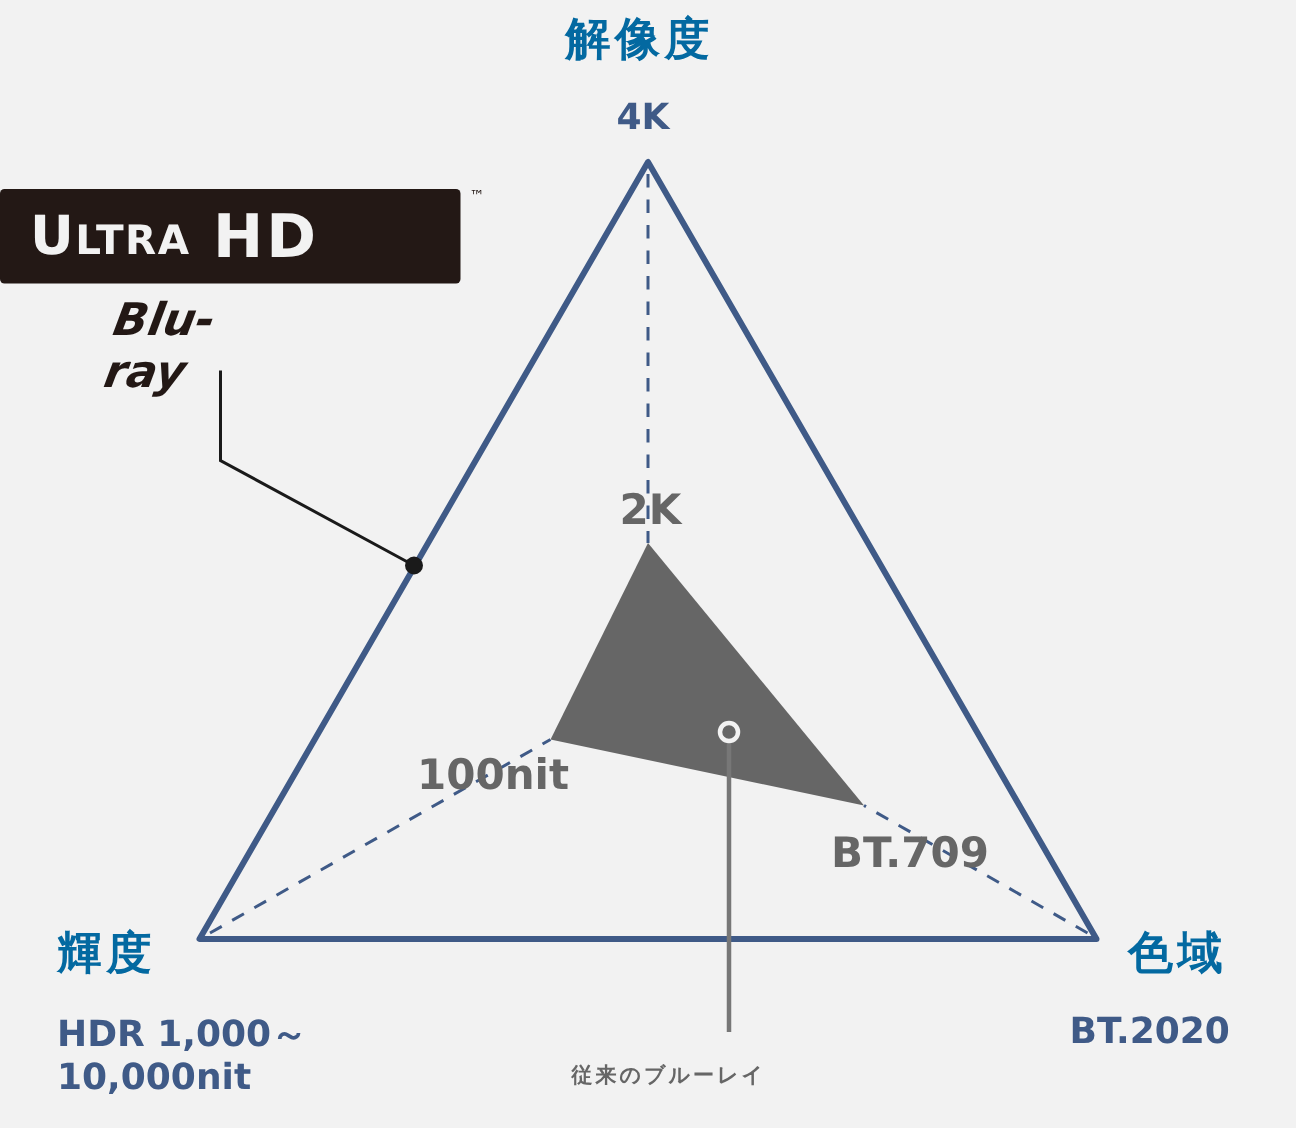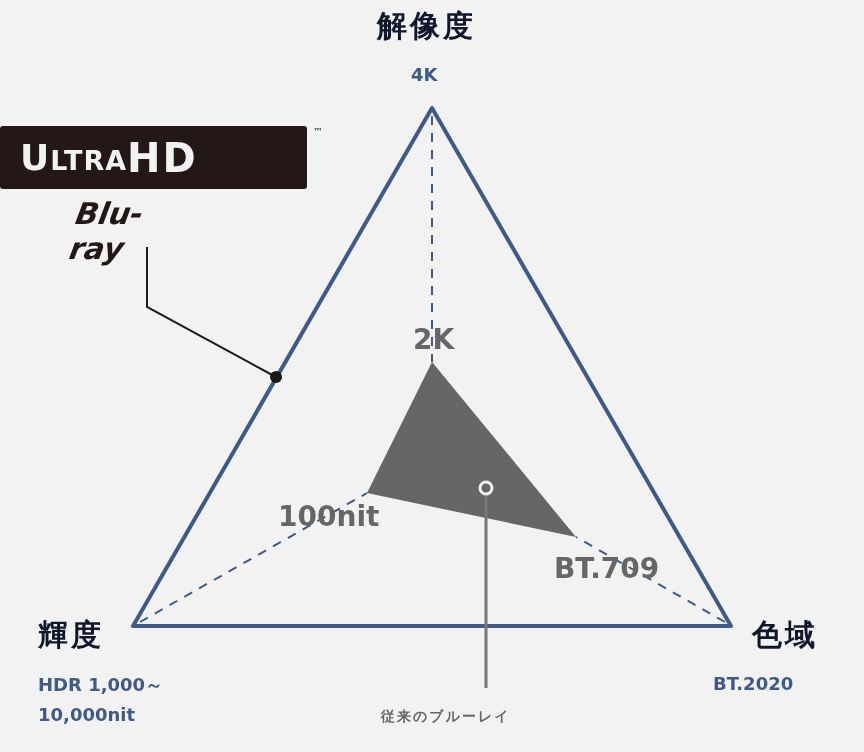--- a/index.html
+++ b/index.html
@@ -21,26 +21,26 @@
       width: 864px;
       height: 752px;
     }
     .label {
       position: absolute;
       font-weight: bold;
       white-space: nowrap;
     }
     .axis-title {
       font-size: 30px;
-      color: #0f172a;
+      color: #0369a1;
       letter-spacing: 3px;
       font-family: "DejaVu Sans", sans-serif;
     }
     .axis-value {
-      font-size: 18px;
+      font-size: 24px;
       color: #3f5a87;
       font-family: "DejaVu Sans", sans-serif;
     }
     .inner-value {
       font-size: 28px;
       color: #666666;
       font-family: "DejaVu Sans", sans-serif;
     }
     .legacy-label {
       font-size: 14px;
@@ -62,20 +62,21 @@
       height: 63px;
       background: #231815;
       border-radius: 3px;
       color: #f2f2f2;
       font-family: "DejaVu Sans", sans-serif;
       font-weight: bold;
       display: flex;
       align-items: center;
       box-sizing: border-box;
       padding-left: 20px;
+      gap: 15px;
     }
     .logo-ultra {
       font-size: 36px;
       letter-spacing: 1px;
       line-height: 1;
     }
     .logo-ultra .small-caps {
       font-size: 27px;
     }
     .logo-hd {

